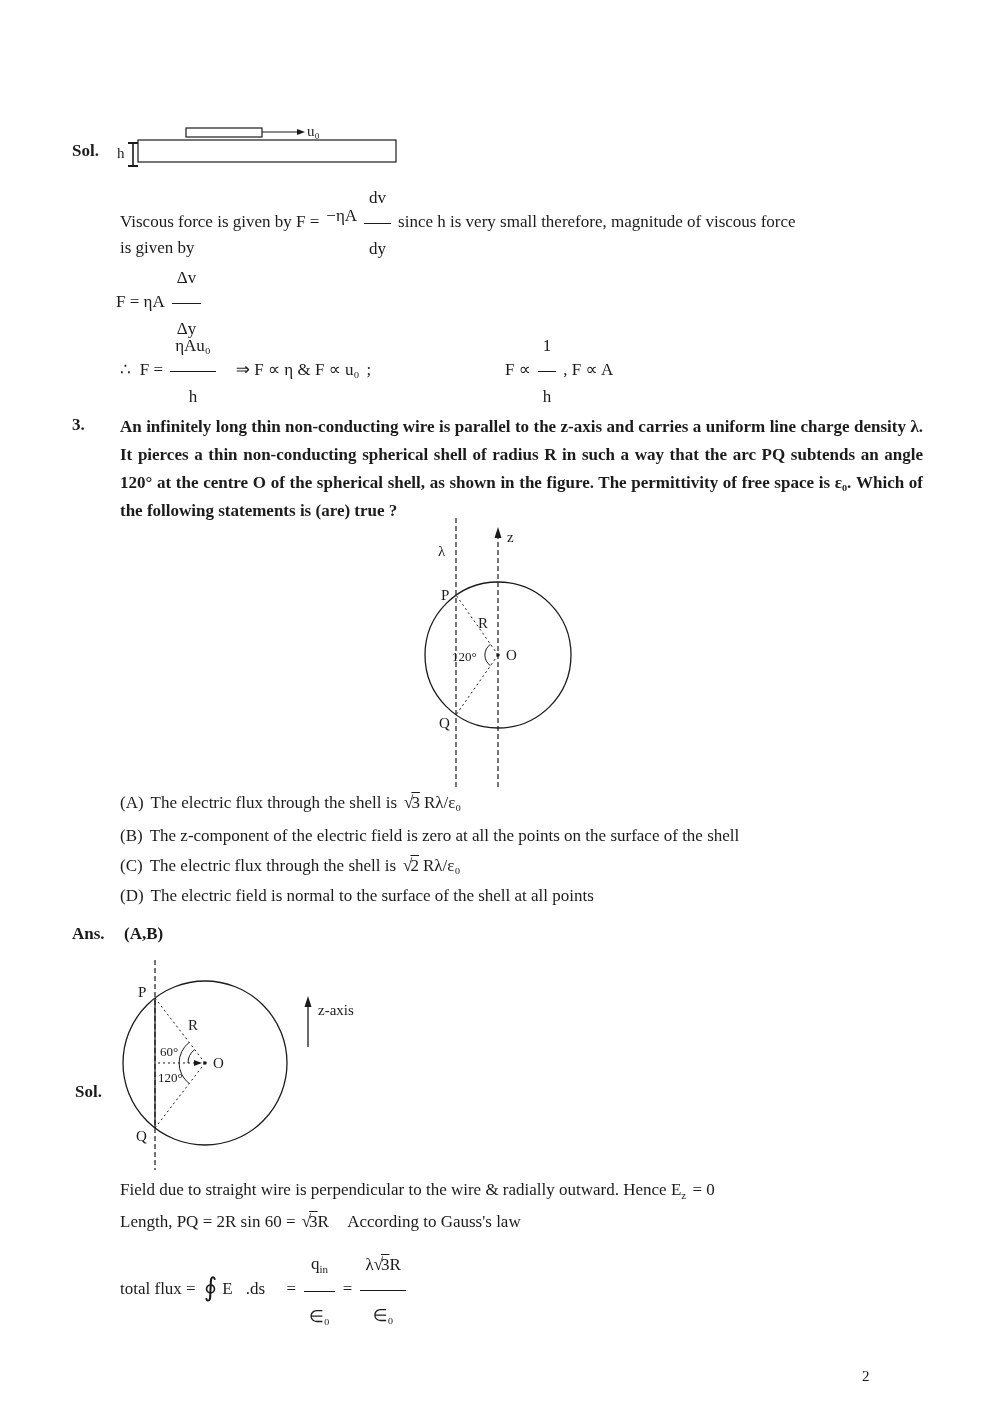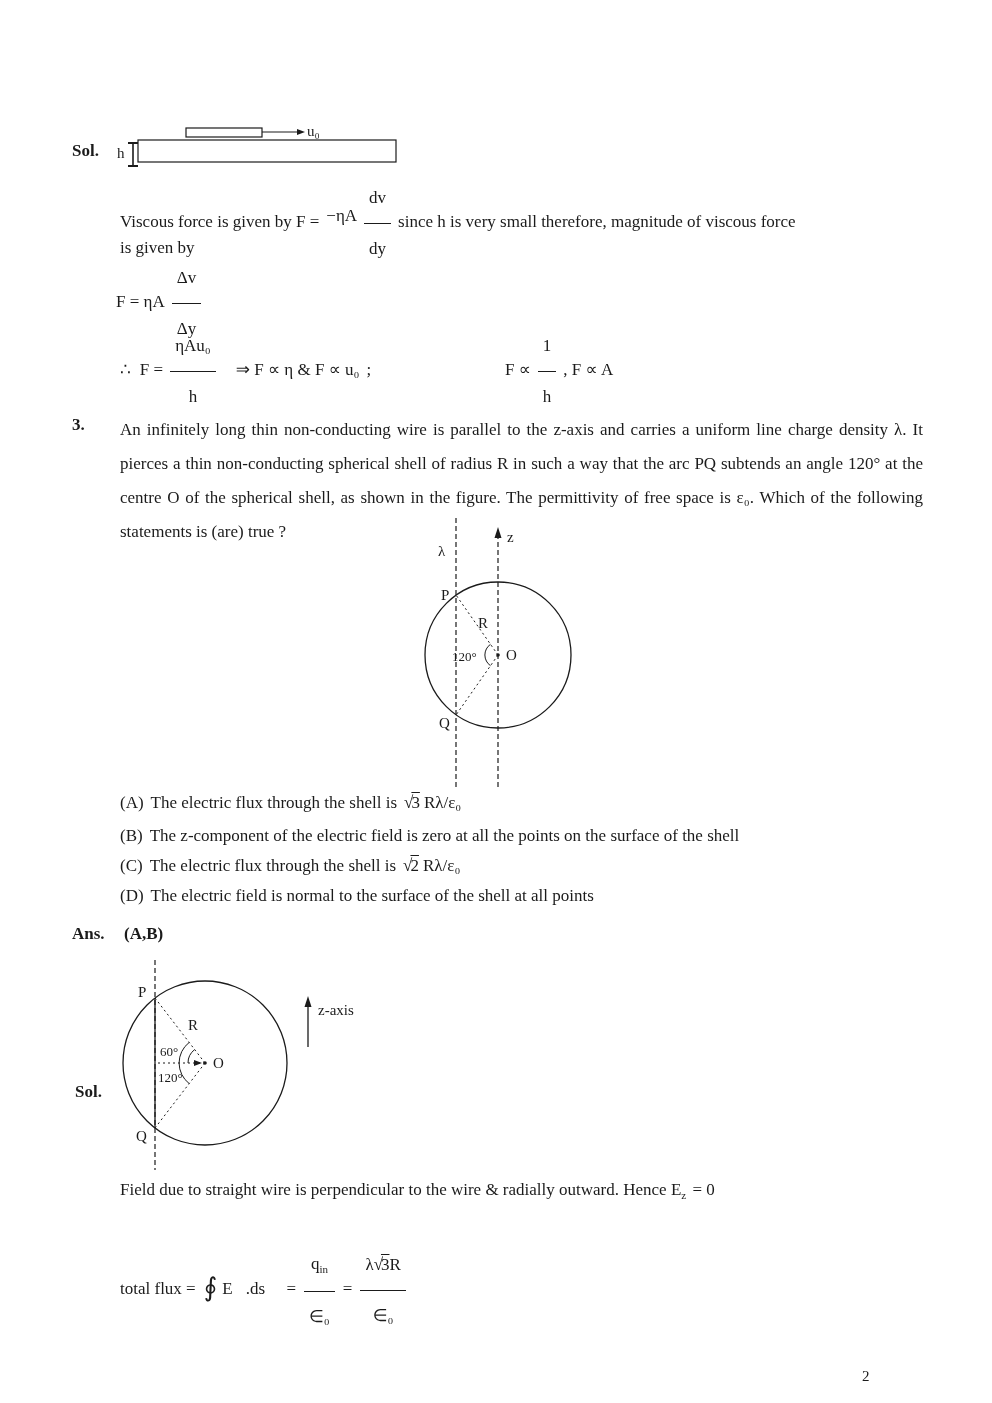--- a/index.html
+++ b/index.html
@@ -10,21 +10,21 @@
   .bold { font-weight:bold; }
   .frow { display:flex; align-items:center; white-space:nowrap; gap:7px; }
   .frac { display:inline-block; text-align:center; vertical-align:middle; line-height:1.15; }
   .frac .num { display:block; padding:2px 5px 15px; border-bottom:1.3px solid #1b1b1b; }
   .frac .den { display:block; padding:1px 5px 0;margin-top:14px; }
   .raised { position:relative; top:-6px; }
   .sqrt-wrap { white-space:nowrap; }
   .sqrt-sign { letter-spacing:-2px; }
   .sqrt-val { text-decoration:overline; }
   .sub { font-size:11px; vertical-align:-4px; }
-  .justify { text-align:justify; line-height:34px; }
+  .justify { text-align:justify; line-height:28px;font-weight:bold; }
   .integral { font-size:26px; line-height:1; position:relative; top:-1px; }
   .gap-l { margin-left:14px; }
   .gap-m { margin-left:13px; }
   .gap-s { margin-left:2px; }
   svg text { font-family:"Liberation Serif", serif; fill:#1b1b1b; font-size:15px; }
   svg .small { font-size:13px; }
 </style>
 </head>
 <body>
 
@@ -155,20 +155,25 @@
     <text x="206" y="58">z-axis</text>
   </svg>
 
   <div class="abs bold" style="left:75px; top:1080px;">Sol.</div>
 
   <div class="abs" style="left:120px; top:1178px;">
     <span>Field due to straight wire is perpendicular to the wire &amp; radially outward. Hence E</span><span class="sub">z</span>
     <span class="gap-s">= 0</span>
   </div>
 
+  <div class="abs" style="left:120px; top:1210px;">
+    <span>Length, PQ = 2R sin 60 =</span>
+    <span class="sqrt-wrap gap-s"><span class="sqrt-sign">√</span><span class="sqrt-val">3</span><span>R</span></span>
+    <span class="gap-l">According to Gauss's law</span>
+  </div>
 
   <div class="abs frow" style="left:120px; top:1252px;gap:8px;">
     <span>total flux =</span>
     <span class="integral">∮</span>
     <span style="margin-left:-3px;">E⃗.ds⃗</span>
     <span>=</span>
     <span class="frac">
       <span class="num"><span>q</span><span class="sub">in</span></span>
       <span class="den">∈₀</span>
     </span>

